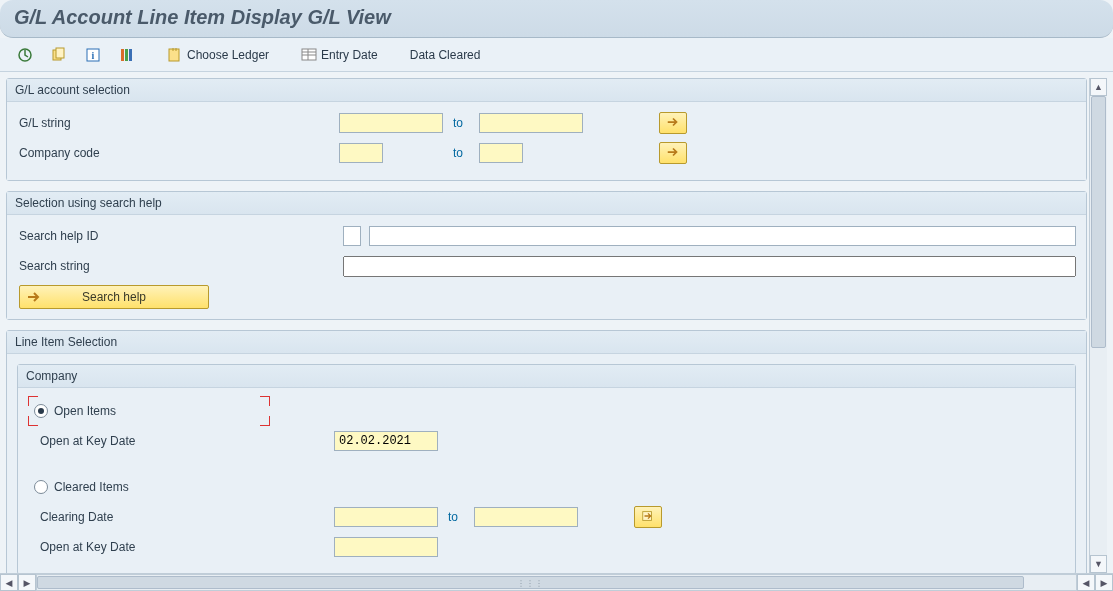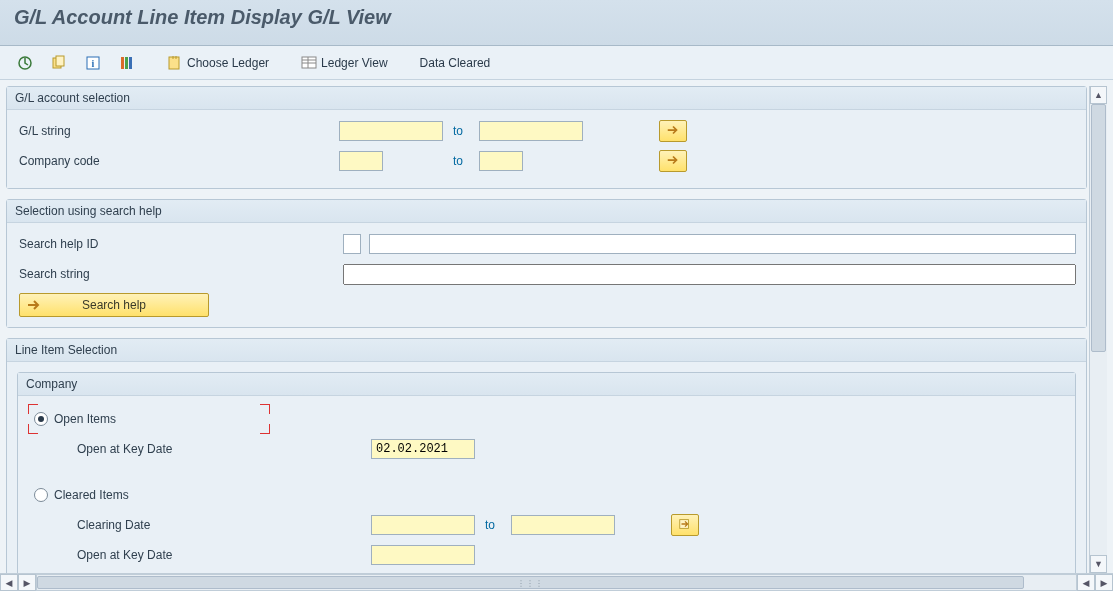--- a/index.html
+++ b/index.html
@@ -15,21 +15,22 @@
     width: 1113px;
     height: 591px;
     background: #eef3f7;
     display: flex;
     flex-direction: column;
     position: relative;
   }
   .title-bar {
     background: linear-gradient(#d4e1ec, #cddbe7);
     border-bottom: 1px solid #a7b9c8;
-    padding: 6px 14px 16px;
+    padding: 6px 14px 8px;
+    border-radius: 13px;
   }
   .title-bar h1 {
     margin: 0;
     font-style: italic;
     font-weight: bold;
     font-size: 20px;
     color: #4a5a6a;
   }
   .toolbar {
     background: #eaf1f7;
@@ -249,21 +250,20 @@
   }
   .radio .dot {
     width: 6px; height: 6px; border-radius: 50%; background: #2a3a4a;
   }
   .sub-row {
     display: grid;
     grid-template-columns: 300px 110px 30px 110px 50px 40px;
     align-items: center;
     min-height: 26px;
     margin-bottom: 4px;
-    margin-left: 37px;
   }
   .sub-row .row-label { padding-left: 6px; }
 
   .hscroll {
     height: 18px;
     background: #e8eef3;
     border-top: 1px solid #c0cdd8;
     display: flex;
     align-items: stretch;
   }
@@ -358,21 +358,21 @@
     <span class="sep"></span>
     <button class="toolbar-btn">
       <span class="icon16">
         <svg viewBox="0 0 16 16">
             <rect x="1" y="2" width="14" height="11" fill="#fff" stroke="#888"></rect>
             <line x1="1" y1="5" x2="15" y2="5" stroke="#888"></line>
             <line x1="1" y1="8" x2="15" y2="8" stroke="#888"></line>
             <line x1="7" y1="2" x2="7" y2="13" stroke="#888"></line>
           </svg>
       </span>
-      <span>Ledger View</span>
+      <span>Entry Date</span>
     </button>
     <span class="sep"></span>
     <button class="toolbar-btn">
       <span>Data Cleared</span>
     </button>
   </div>
 
   <div class="content">
     <div class="content-inner">
 

